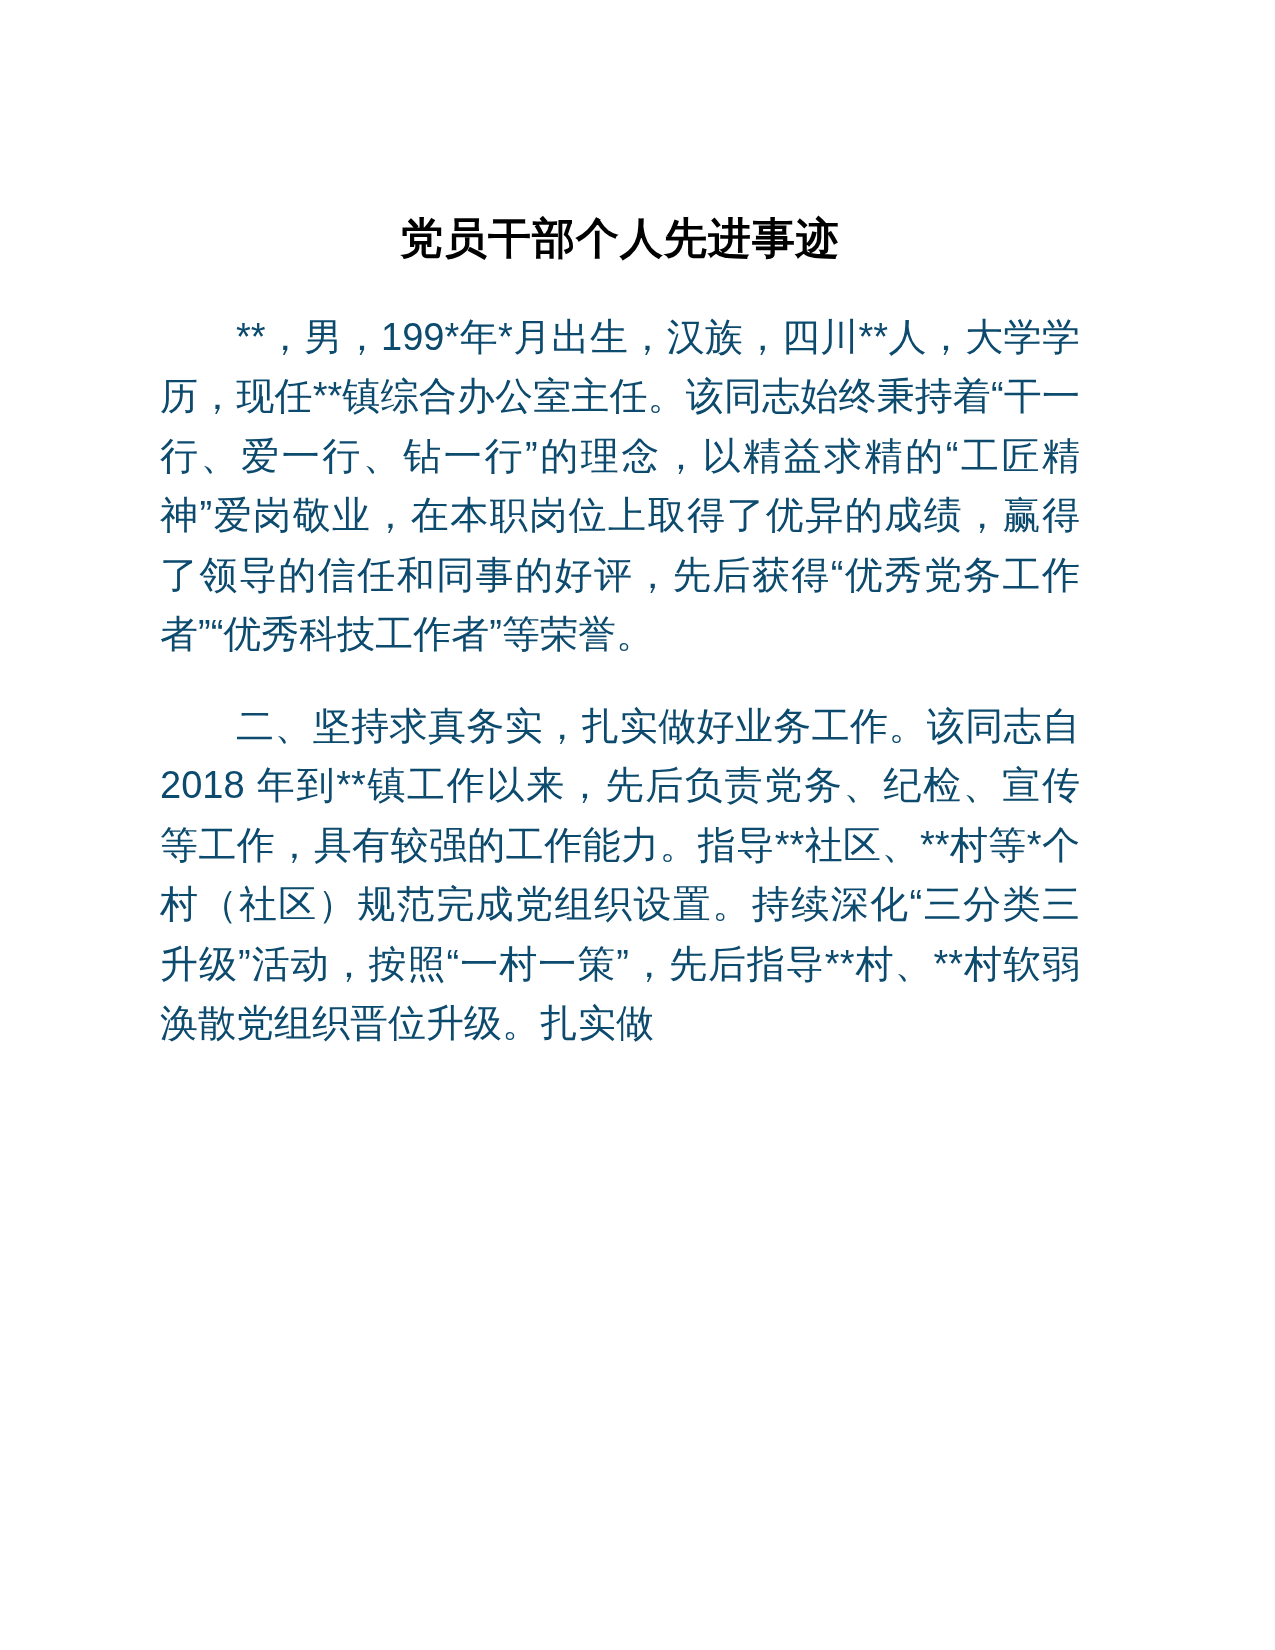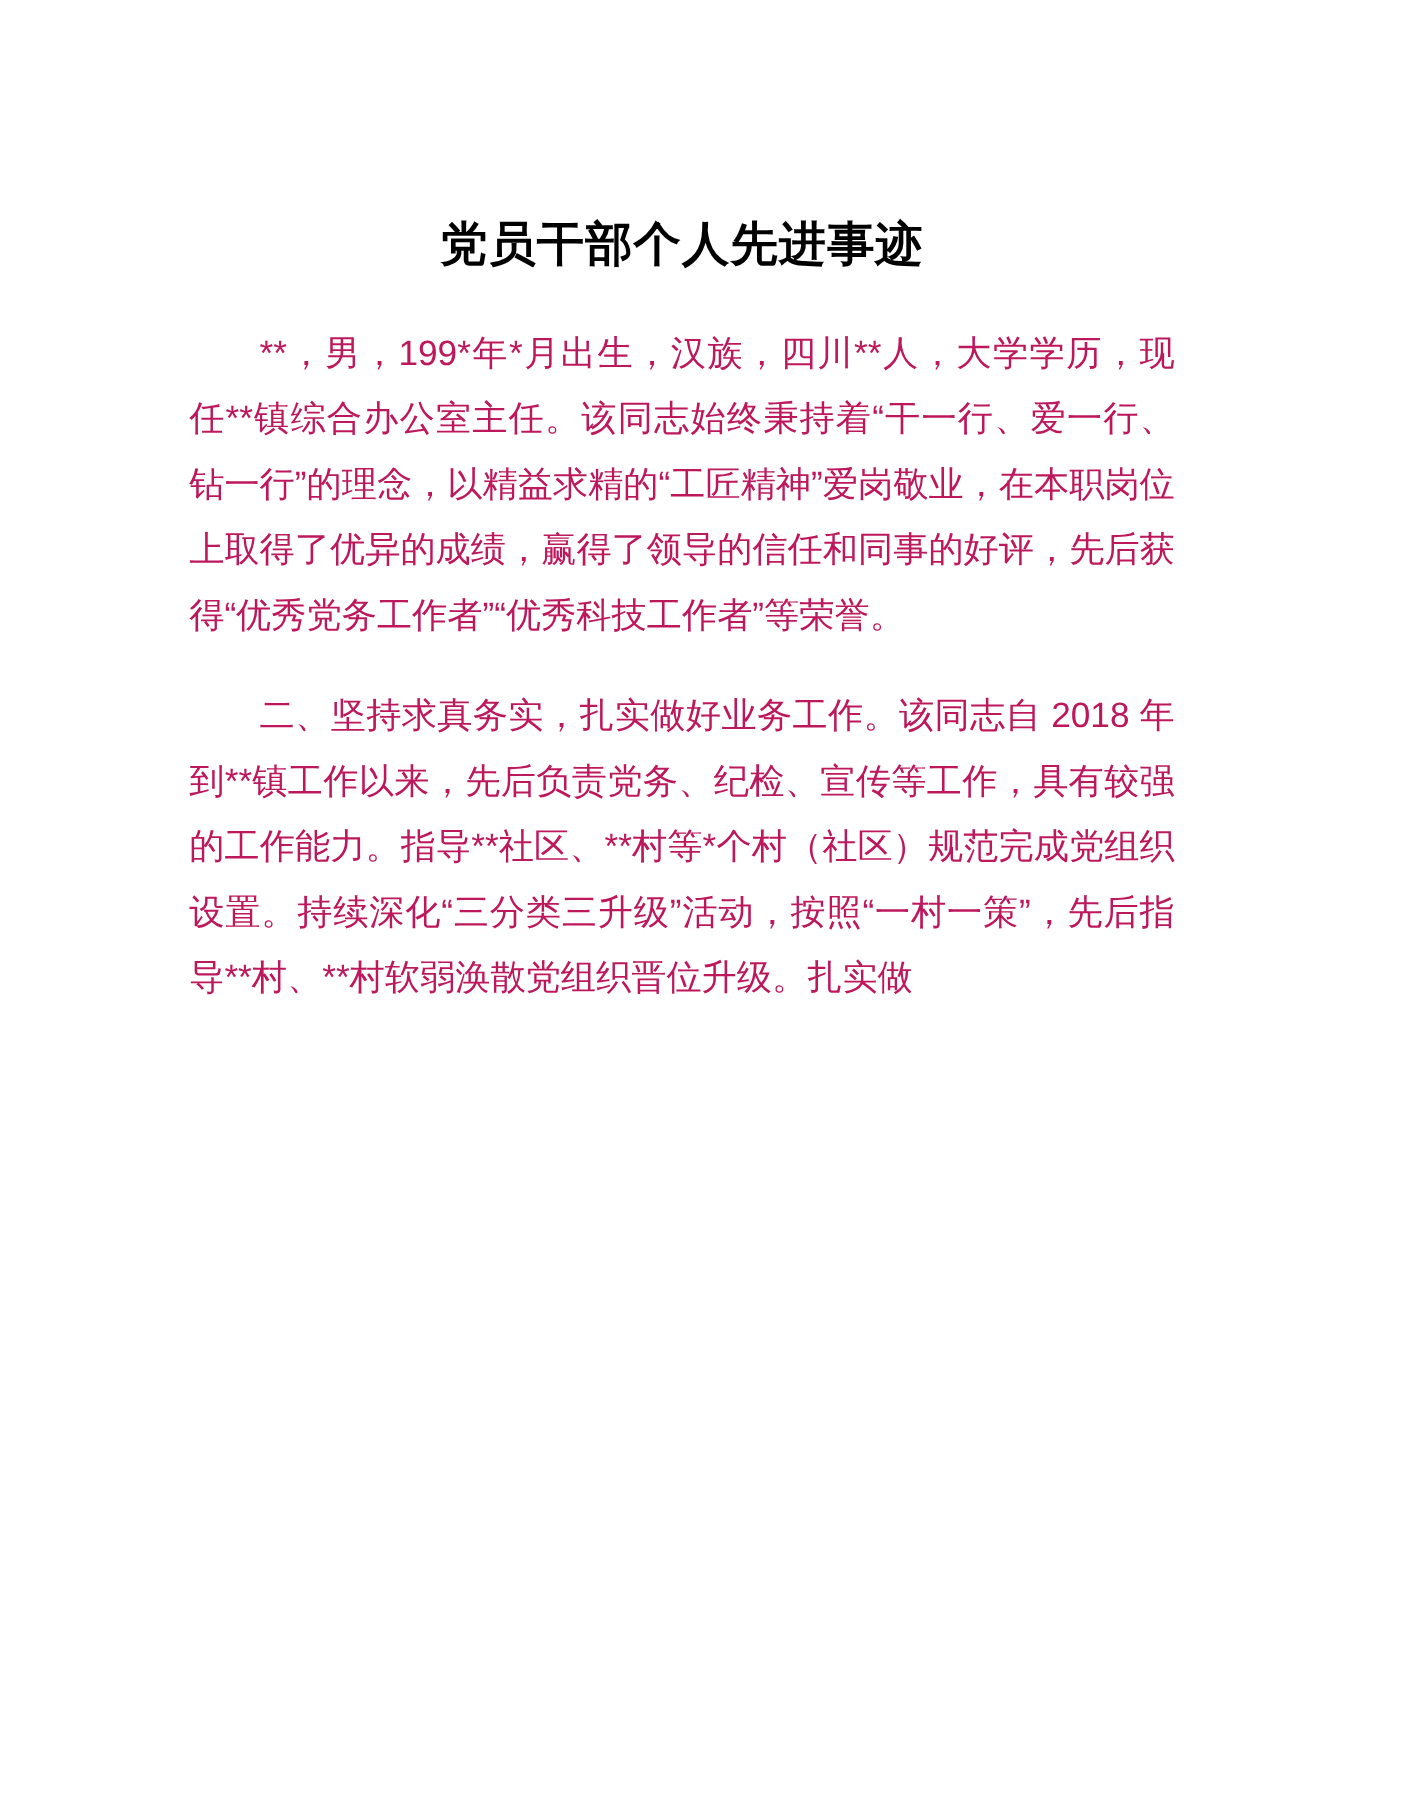--- a/index.html
+++ b/index.html
@@ -24,34 +24,34 @@
     left: 160px;
     top: 0;
     width: 920px;
   }
   .doc-title {
     text-align: center;
     font-size: 43px;
     font-weight: 700;
     letter-spacing: 1px;
     line-height: 1.25;
-    margin: 0;
+    margin: 16px;
     padding-top: 196px;
     padding-bottom: 0;
     color: #000000;
     white-space: nowrap;
   }
   .body-para {
-    font-size: 32px;
+    font-size: 38px;
     line-height: 59.5px;
     text-align: justify;
     text-justify: inter-ideograph;
     text-indent: 2em;
-    margin: 12px;
-    color: #be185d;
+    margin: 0;
+    color: #0c4a6e;
     word-break: break-all;
   }
   .para-gap-1 { margin-top: 42px; }
   .para-gap-2 { margin-top: 32px; }
   .para-gap-3 { margin-top: 32px; }
 </style>
 </head>
 <body>
 
 <div class="page">

